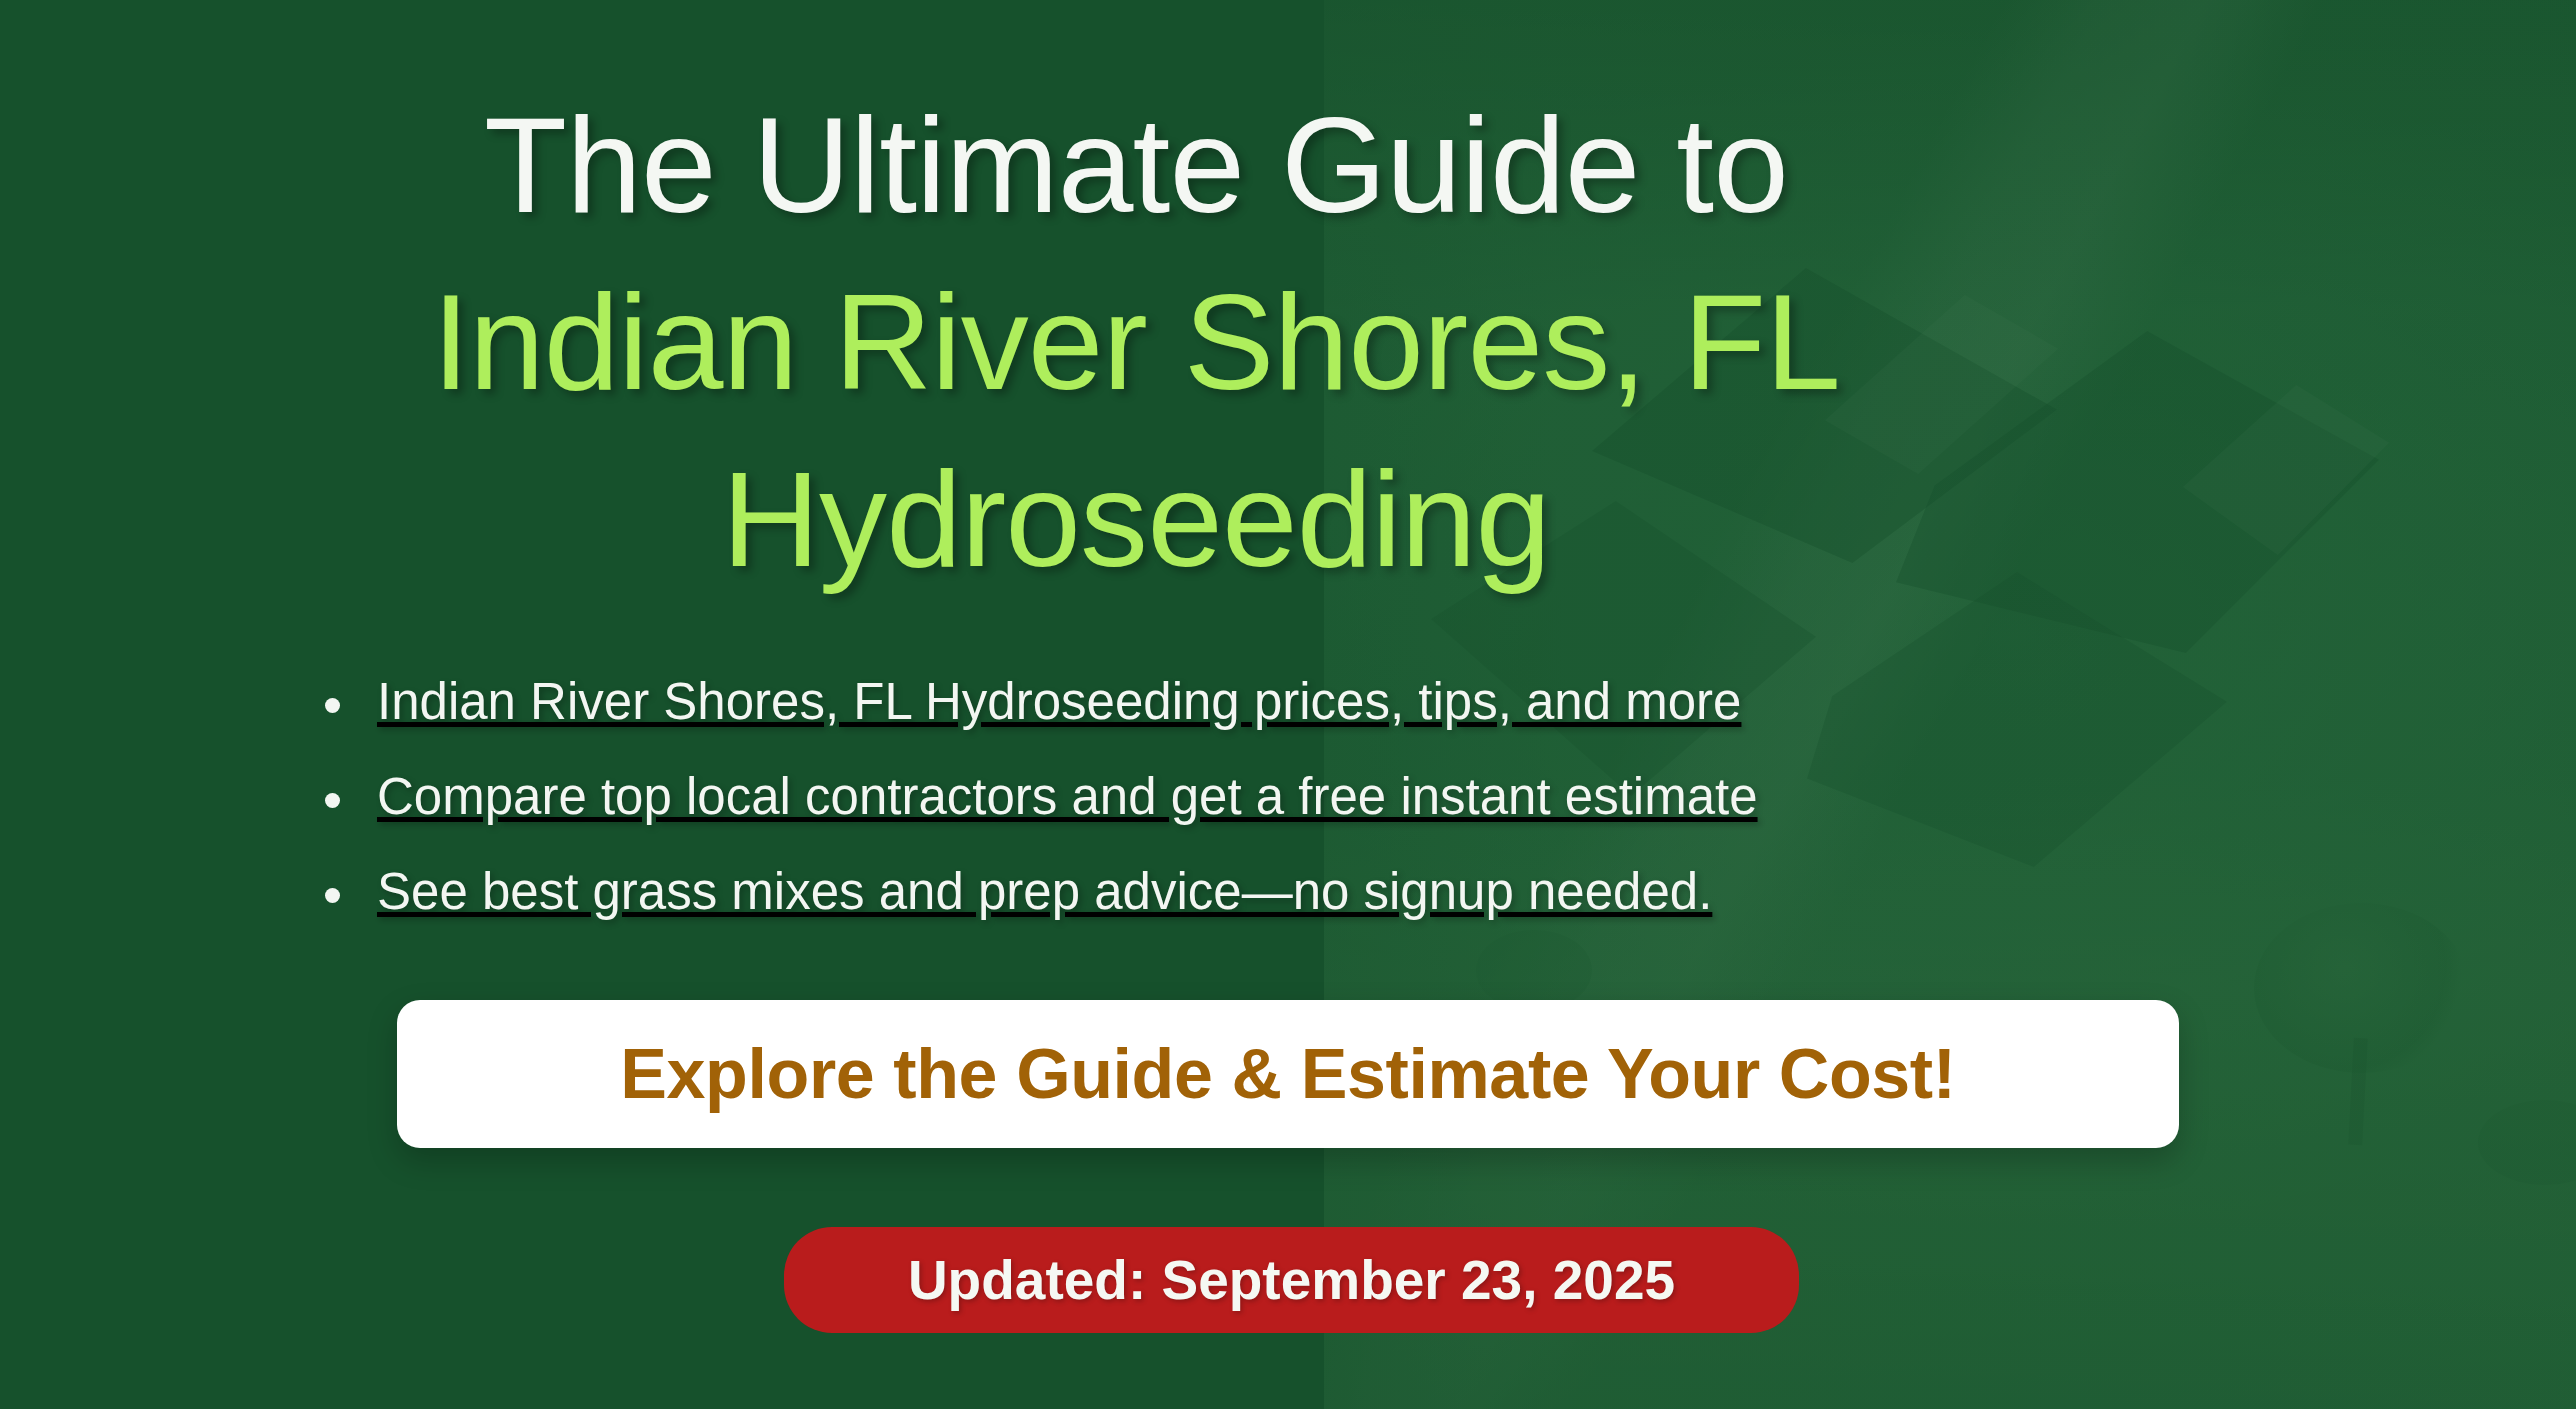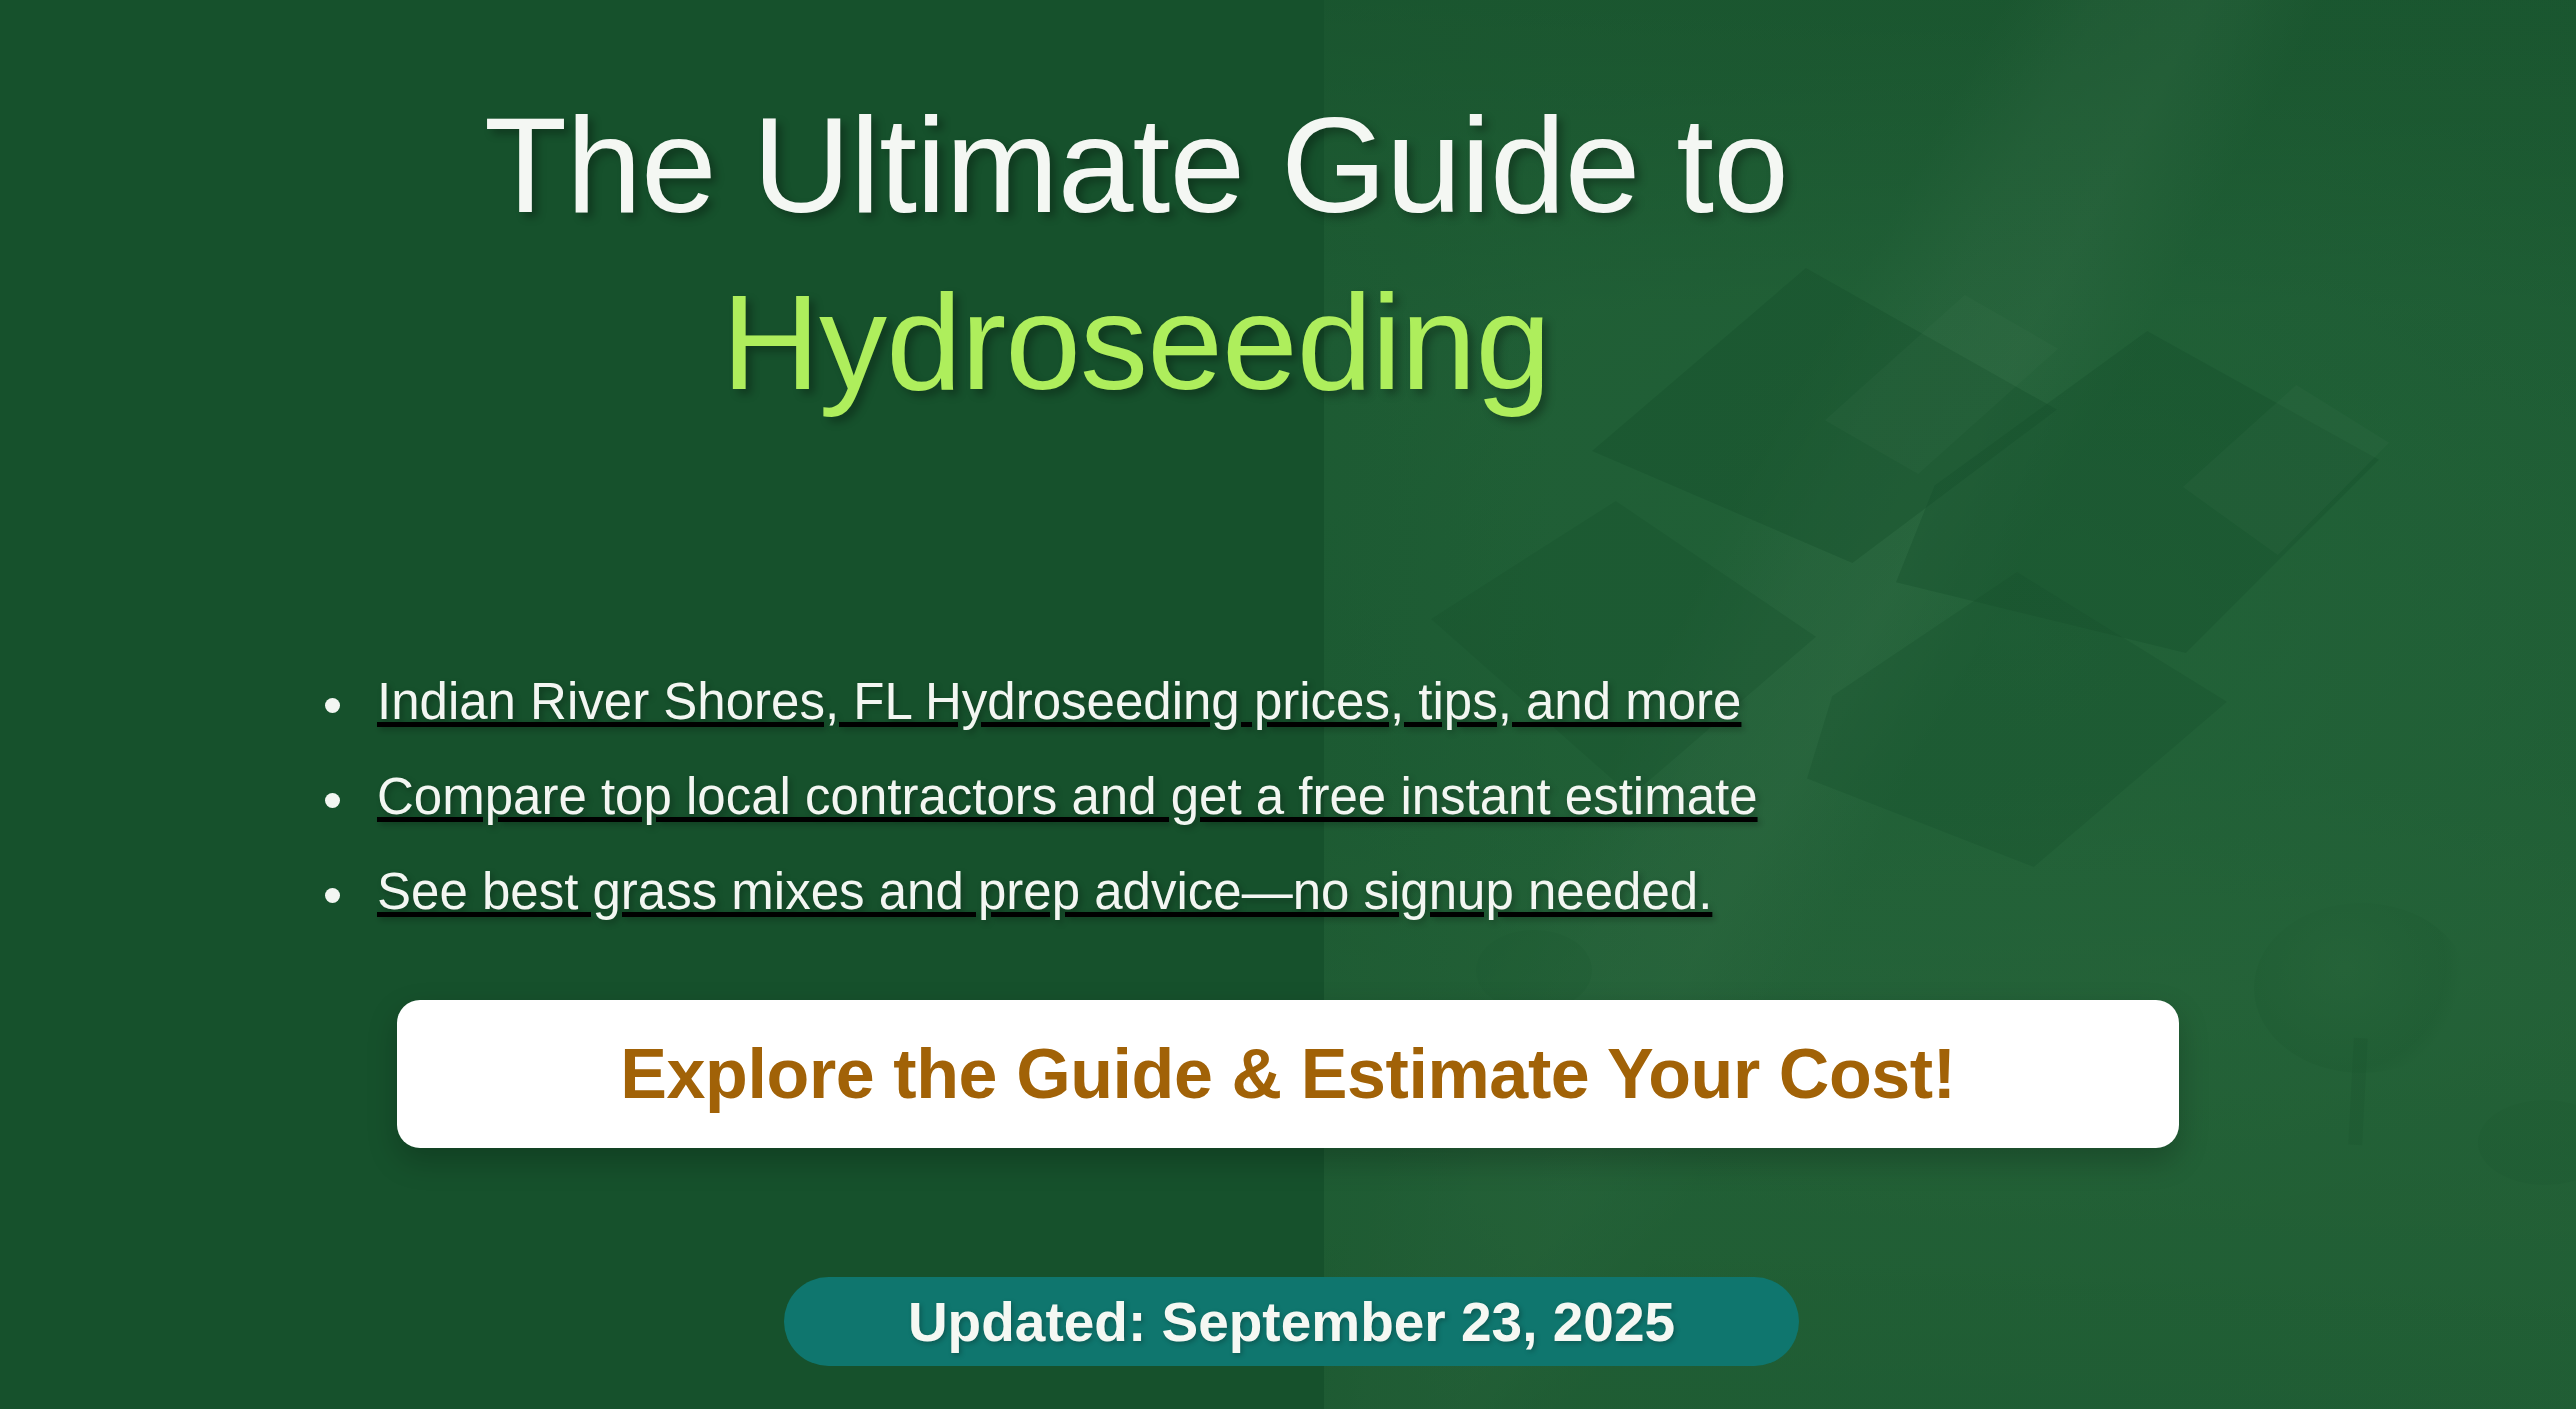--- a/index.html
+++ b/index.html
@@ -185,24 +185,24 @@
     display: flex;
     align-items: center;
     justify-content: center;
     padding: 0;
     box-sizing: border-box;
   }
 
   .updated-badge {
     position: absolute;
     left: 784px;
-    top: 1277px;
+    top: 1227px;
     width: 1015px;
-    height: 89px;
-    background: #0f766e;
+    height: 106px;
+    background: #b91c1c;
     border-radius: 48px;
     color: #f5f8f3;
     font-size: 55px;
     font-weight: bold;
     display: flex;
     align-items: center;
     justify-content: center;
     box-sizing: border-box;
     text-shadow: 1.8px 1.8px 5.4px rgba(0,0,0,0.25);
   }
@@ -227,20 +227,21 @@
       <div class="shrub s2"></div>
     </div>
     <div class="photo-tint"></div>
     <div class="photo-tint2"></div>
   </div>
 
   <div class="content">
 
     <h1 class="headline">
       <span class="hl-line1">The Ultimate Guide to</span>
+      <span class="hl-line2">Indian River Shores, FL</span>
       <span class="hl-line3">Hydroseeding</span>
     </h1>
 
     <ul class="bullets">
       <li>Indian River Shores, FL Hydroseeding prices, tips, and more</li>
       <li>Compare top local contractors and get a free instant estimate</li>
       <li>See best grass mixes and prep advice—no signup needed.</li>
     </ul>
 
     <button class="cta-button">Explore the Guide &amp; Estimate Your Cost!</button>

